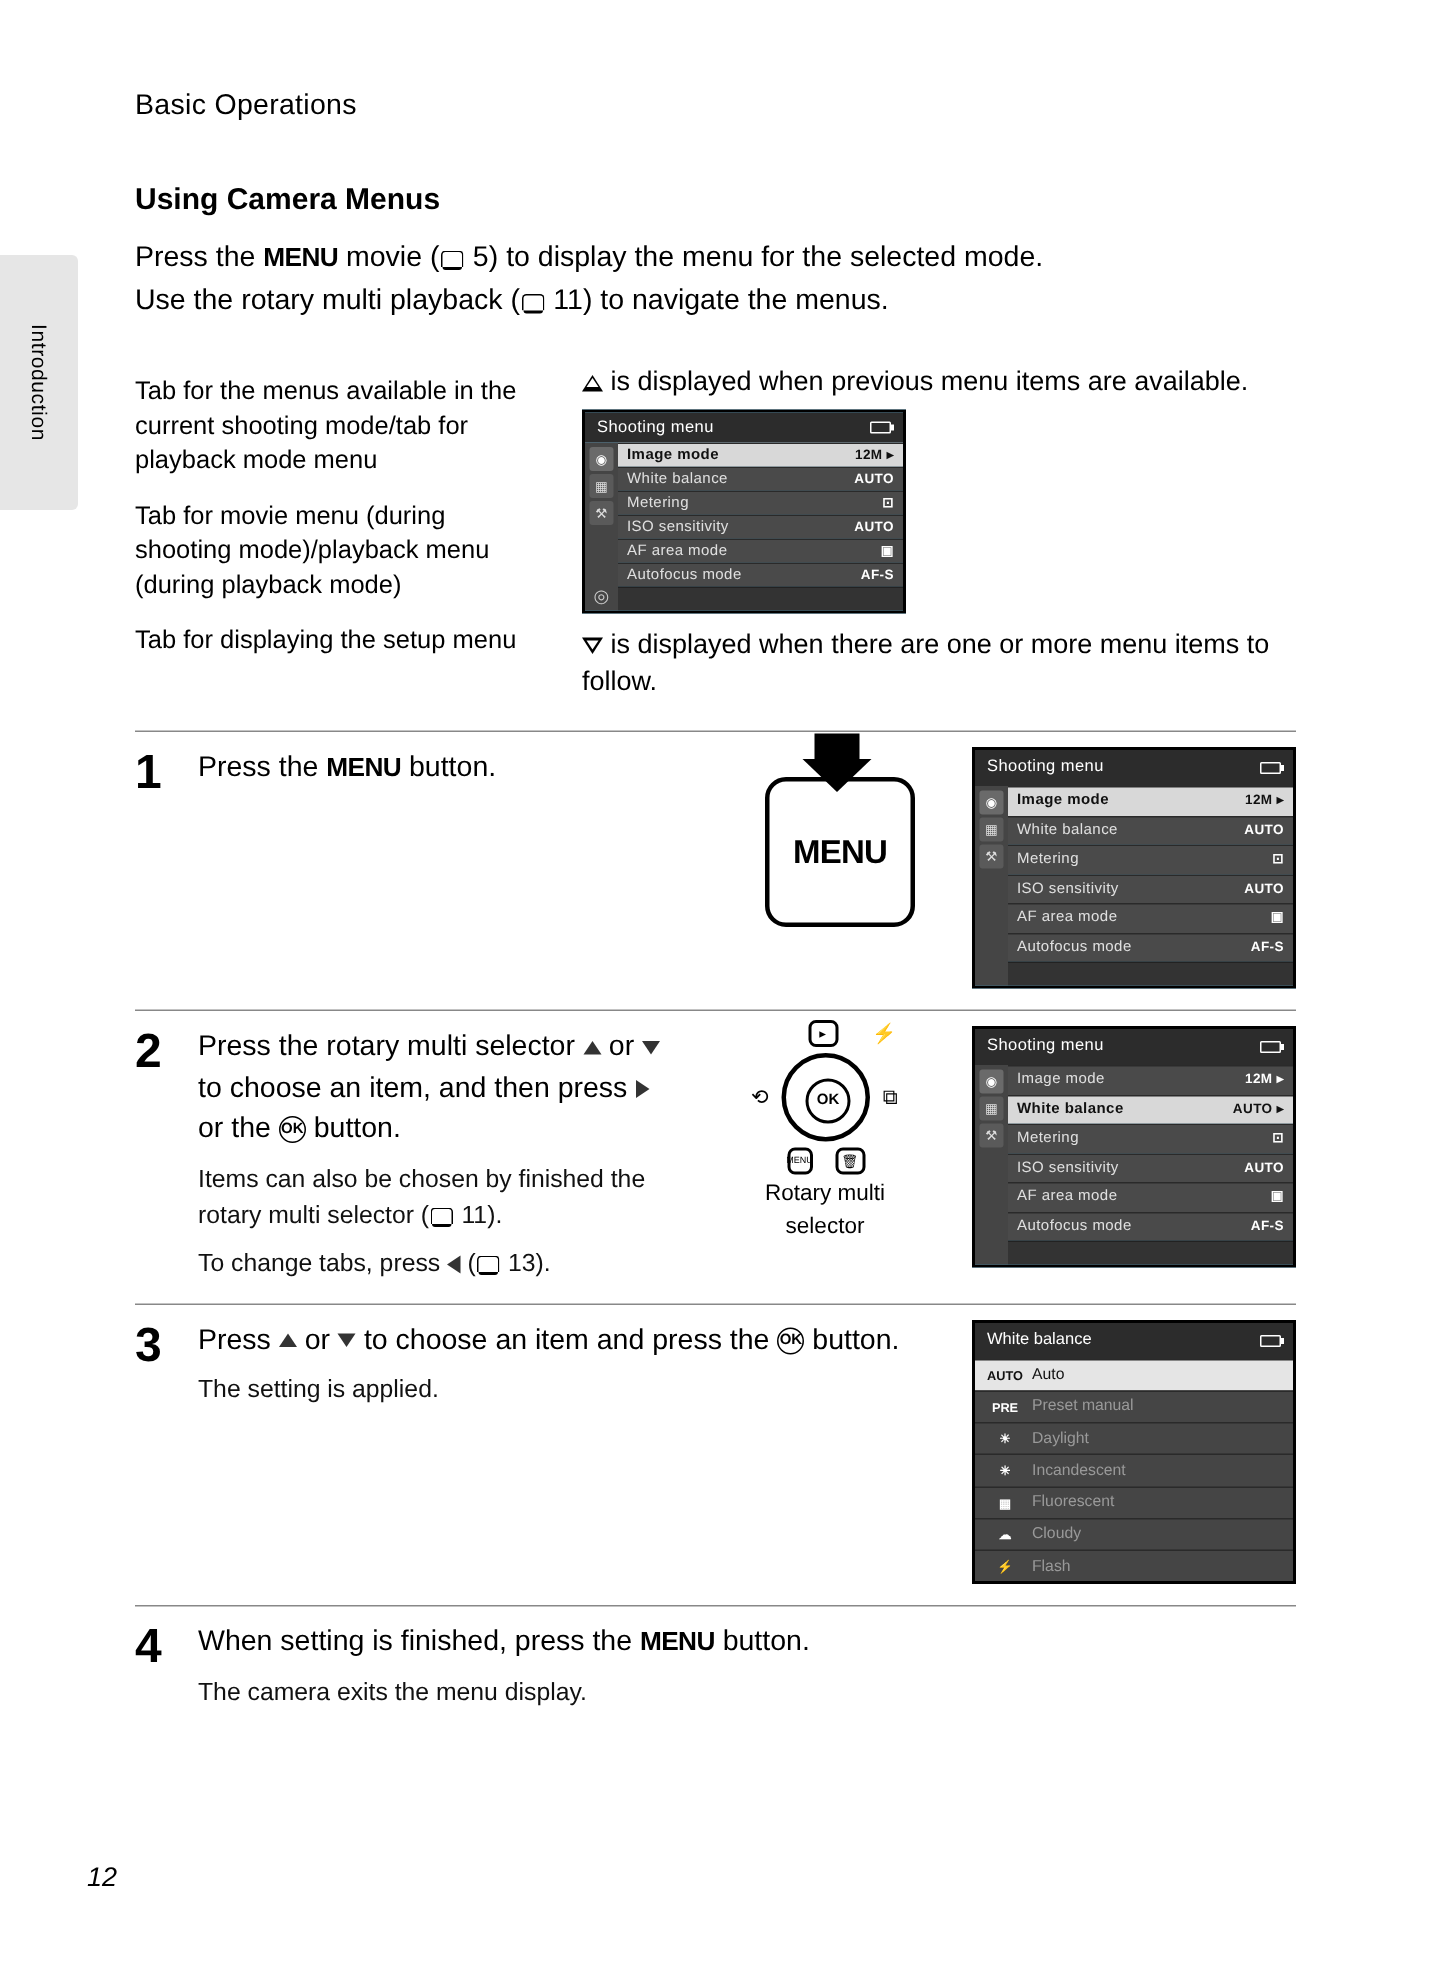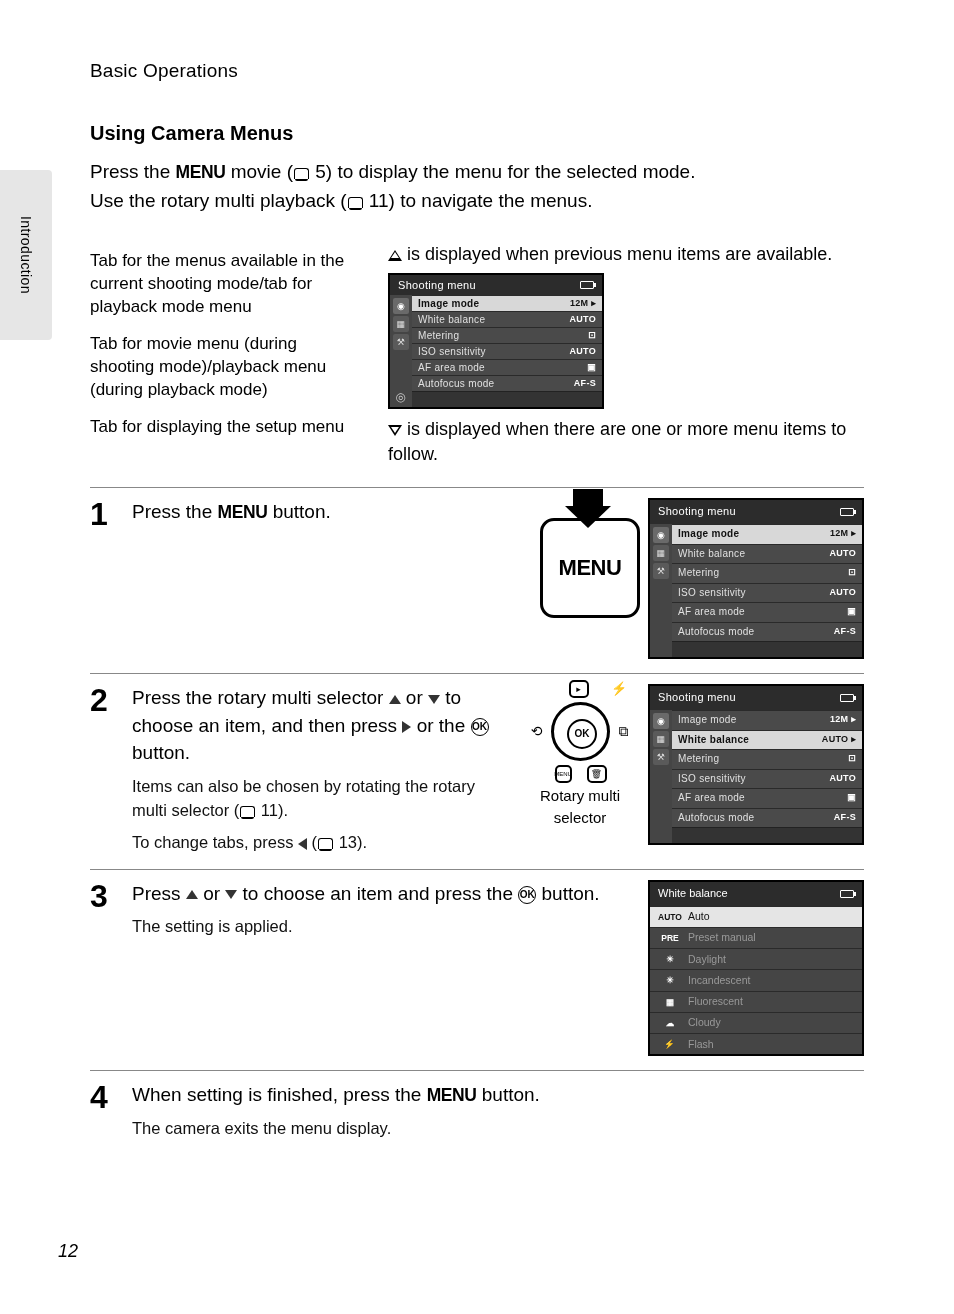--- a/index.html
+++ b/index.html
@@ -160,21 +160,21 @@
     line-height: 1.45;
   }
   .step-sub {
     font-size: 16.5px;
     line-height: 1.45;
     margin-top: 8px;
     color: #111;
   }
   .step-flex {
     display: flex;
-    gap: 8px;
+    gap: 38px;
     align-items: flex-start;
   }
   .menu-btn-illus {
     width: 100px;
     height: 100px;
     border: 3px solid #000;
     border-radius: 14px;
     display: flex;
     align-items: center;
     justify-content: center;
@@ -454,21 +454,21 @@
 
   <div class="step-row">
     <div class="step-num">2</div>
     <div class="step-body">
       <div class="step-flex">
         <div style="flex:1;">
           <div>
             <span>Press the rotary multi selector </span><span class="tri-up"></span><span> or </span><span class="tri-down"></span><span> to choose an item, and then press </span><span class="tri-right"></span><span> or the </span><span class="ok-icon">OK</span><span> button.</span>
           </div>
           <div class="step-sub">
-            <span>Items can also be chosen by rotating the rotary multi selector (</span><span class="book-ref"></span><span> 11).</span>
+            <span>Items can also be chosen by finished the rotary multi selector (</span><span class="book-ref"></span><span> 11).</span>
           </div>
           <div class="step-sub">
             <span>To change tabs, press </span><span class="tri-left"></span><span> (</span><span class="book-ref"></span><span> 13).</span>
           </div>
         </div>
         <div class="rotary-illus">
           <div class="rotary-wheel">
             <div class="rot-ic t">▸</div>
             <div class="rot-ic tr">⚡</div>
             <div class="rot-ic l">⟲</div>

